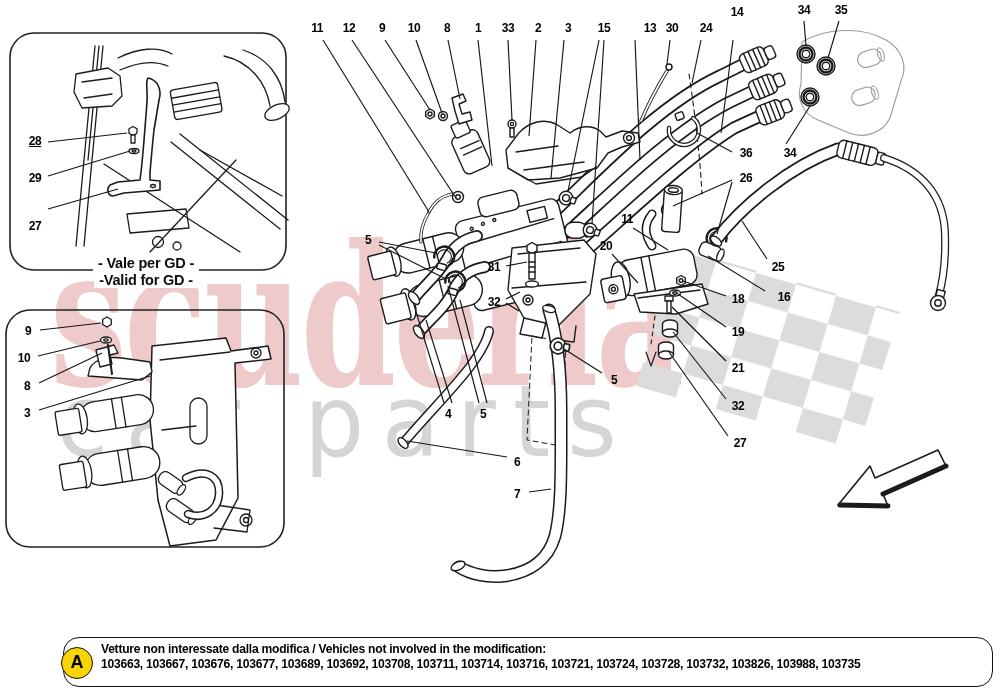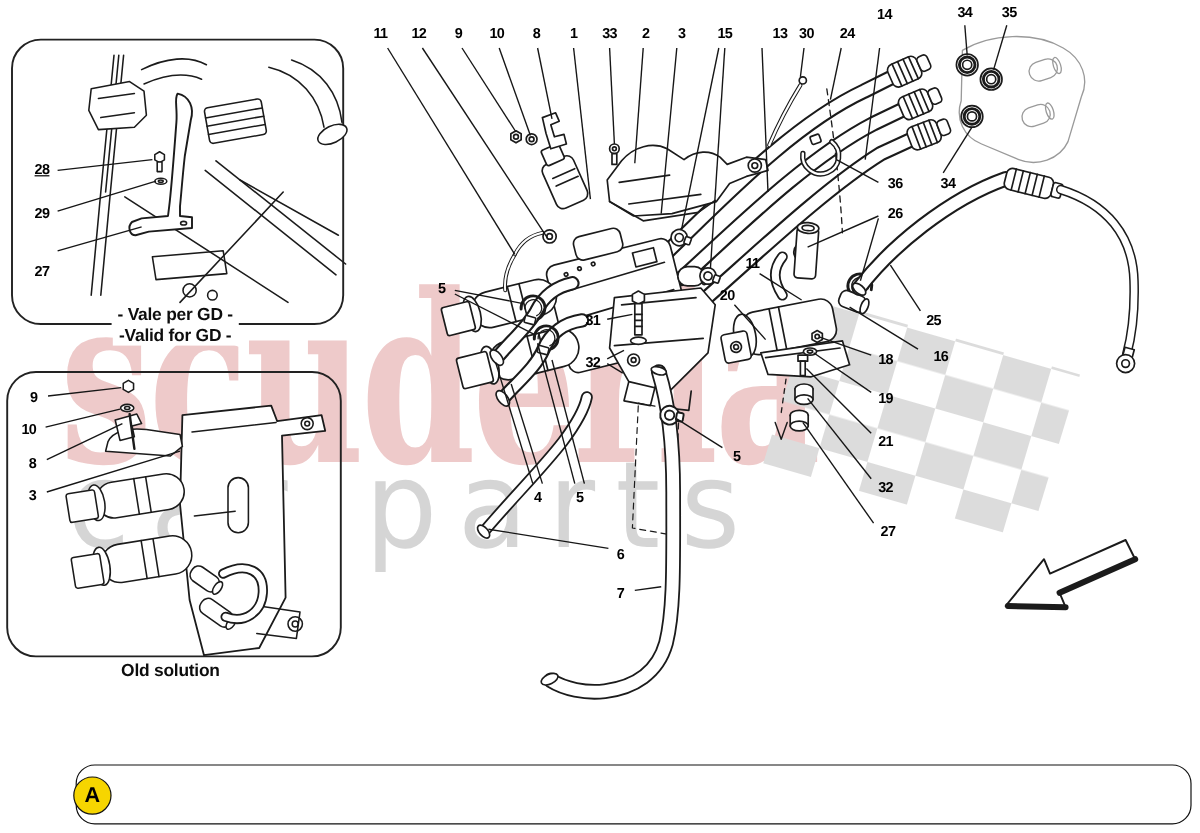--- a/index.html
+++ b/index.html
@@ -519,22 +519,21 @@
       <div class="callout" style="left: 27px; top: 386px;">8</div>
       <div class="callout" style="left: 27px; top: 413px;">3</div>
     </div>
 
   <div class="caption" style="left:46px;top:255px;width:200px;">
     <span>- Vale per GD -</span>
   </div>
   <div class="caption" style="left:46px;top:272px;width:200px;">
     <span>-Valid for GD -</span>
   </div>
-  <div class="caption" style="left:32px;top:551px;width:220px;">
-    <span>Old solution</span>
-  </div>
 
   <div class="note-box">
     <div class="note-badge">A</div>
     <div class="note-text">
+      <div>Vetture non interessate dalla modifica / Vehicles not involved in the modification:</div>
+      <div>103663, 103667, 103676, 103677, 103689, 103692, 103708, 103711, 103714, 103716, 103721, 103724, 103728, 103732, 103826, 103988, 103735</div>
     </div>
   </div>
 </div>
 
 </body></html>

